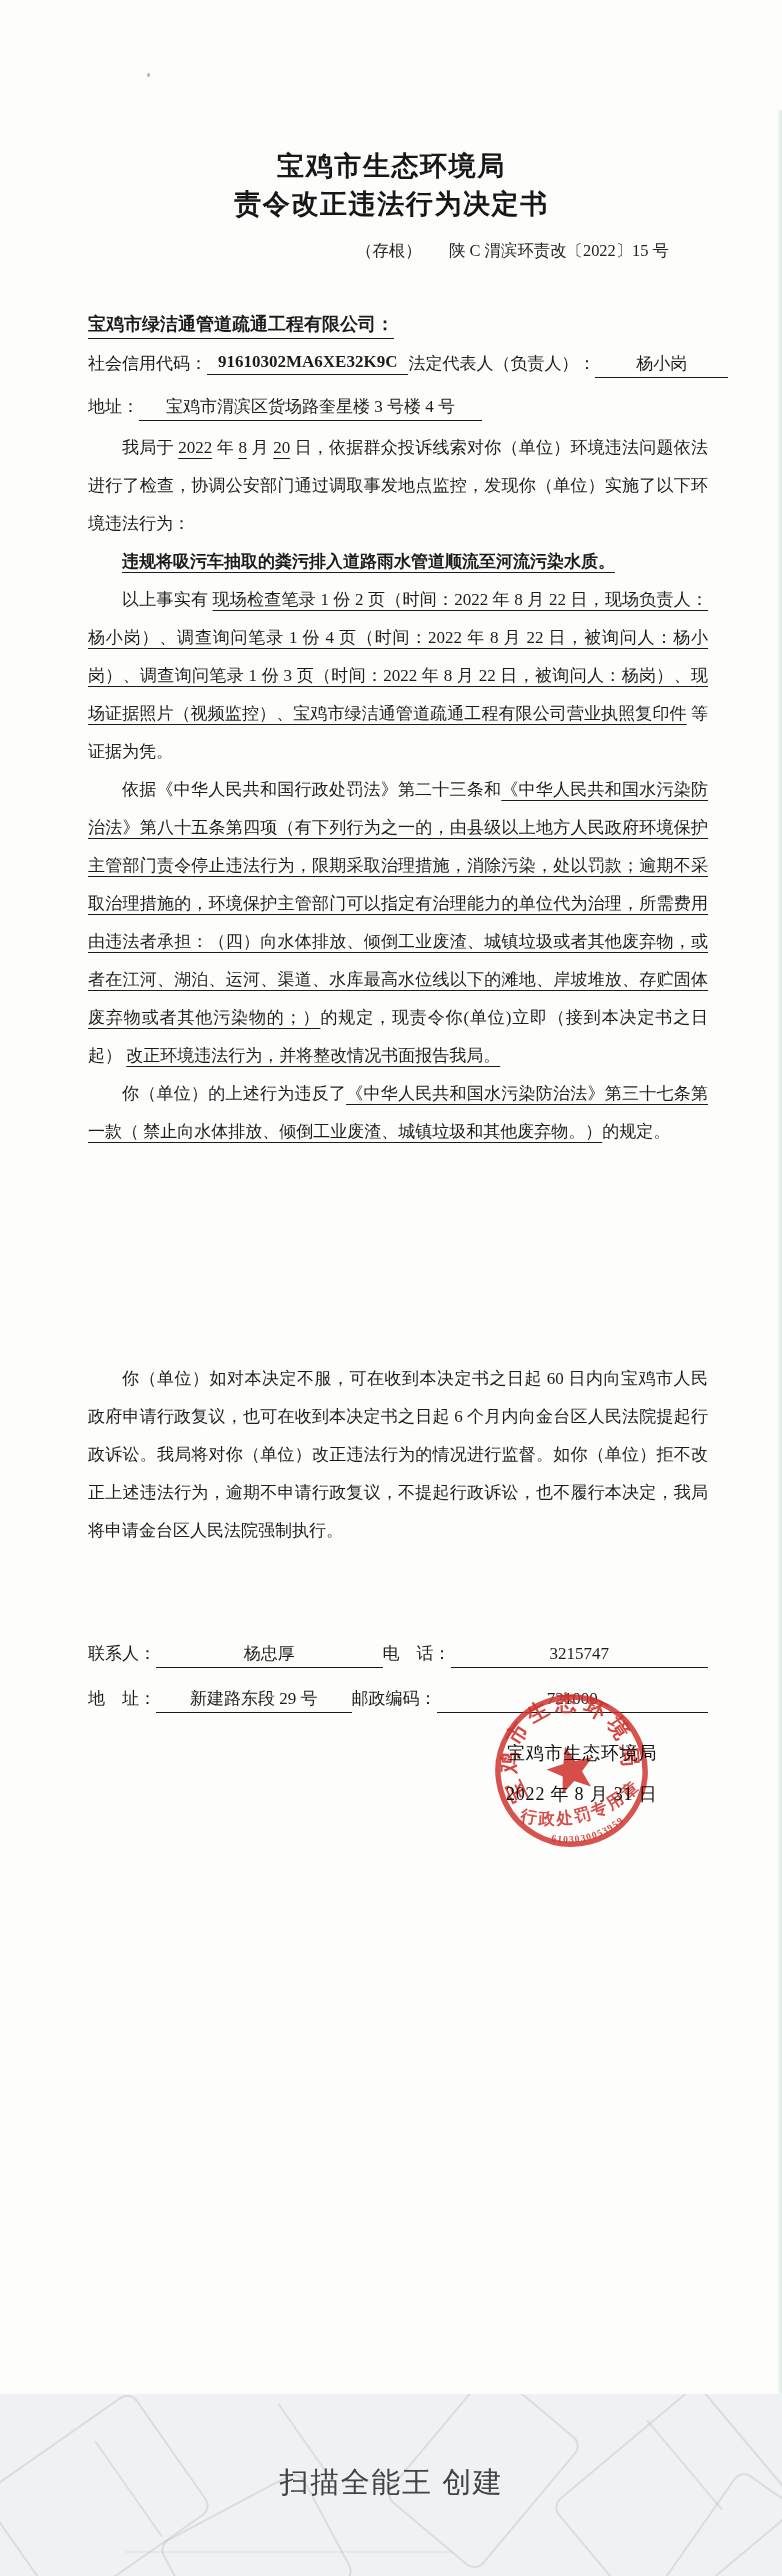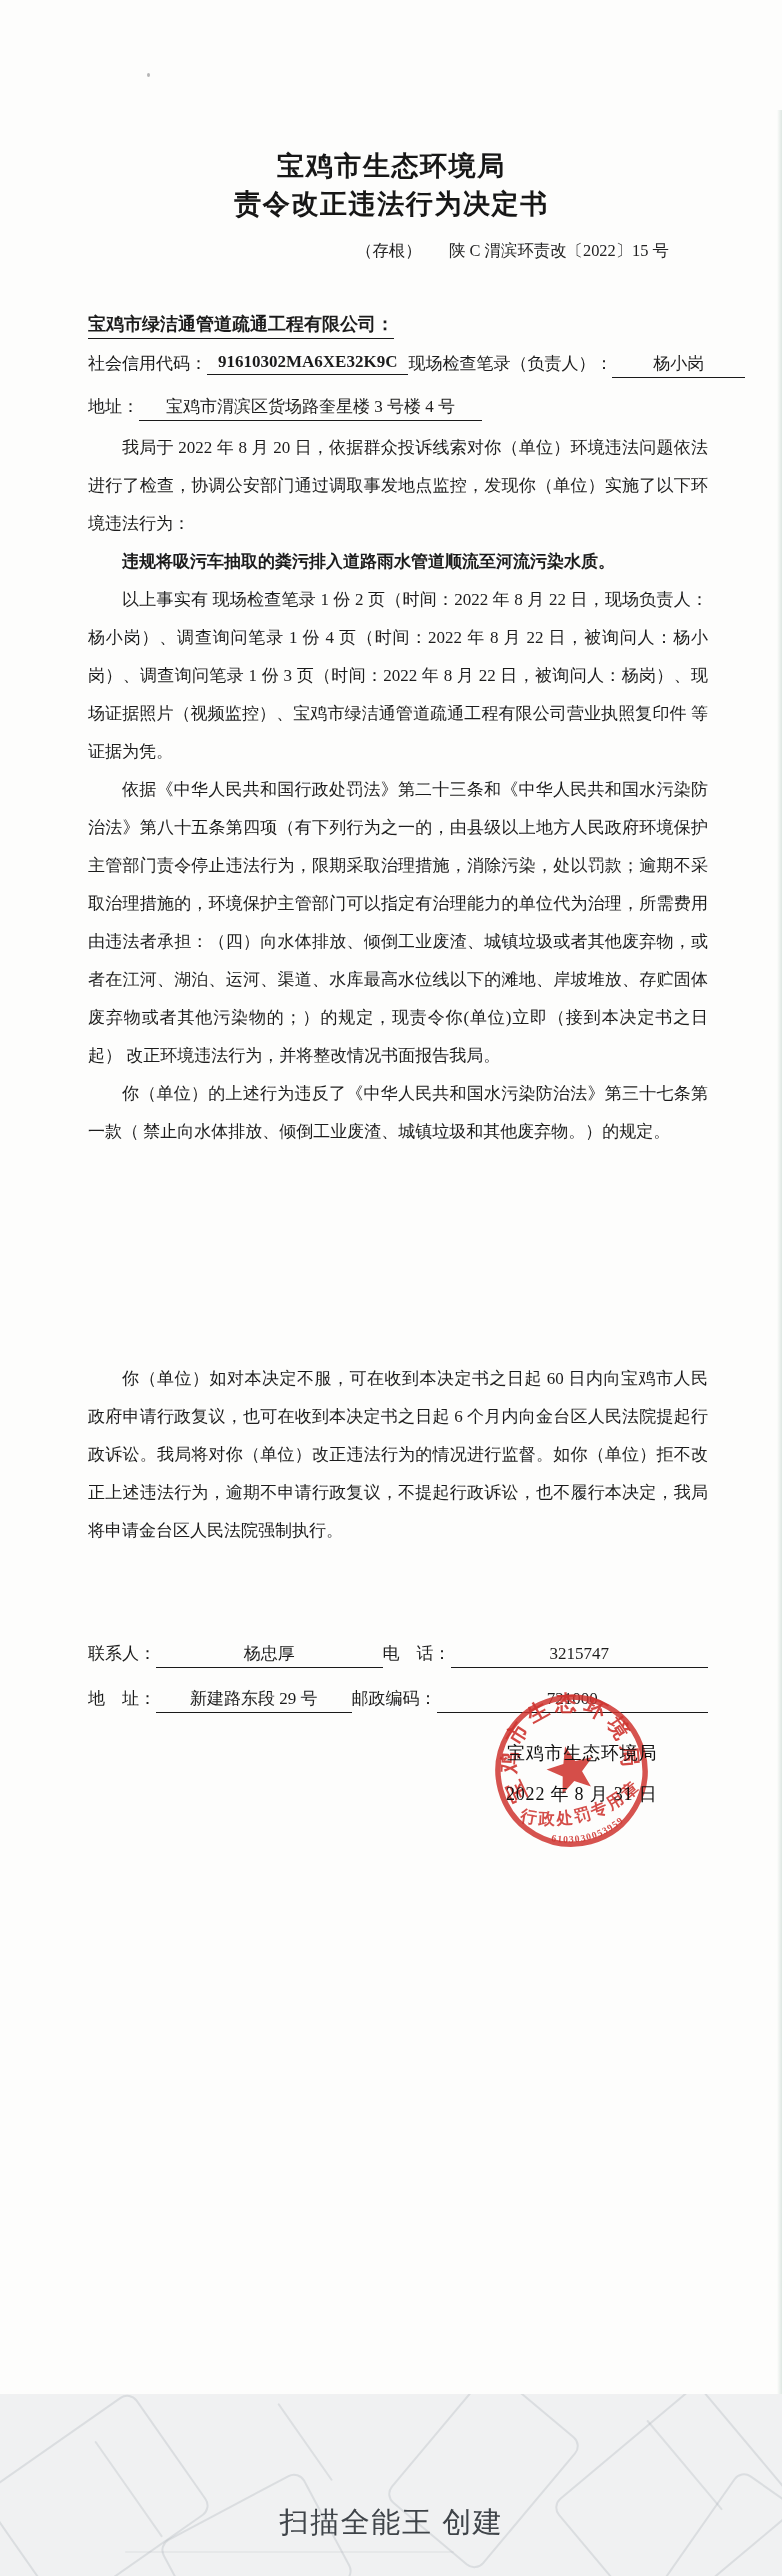--- a/index.html
+++ b/index.html
@@ -22,21 +22,21 @@
   .field-row.credit{top:352px;}
   .field-row.addr{top:395px;}
   .cell{border-bottom:1.6px solid #1a1a1a;text-align:center;padding:0 7.8px 1.6px 7.8px;}
   .cell.code{font-family:"Liberation Serif","DejaVu Serif",serif;font-weight:bold;padding:0 11px 1.6px 11px;}
   .cell.rep{min-width:117px;}
   .cell.addrv{padding:0 27px 1.6px 27px;}
   
   .main-paras{position:absolute;top:429px;left:88px;width:620px;
     font-size:17px;line-height:38px;text-align:justify;}
   .main-paras p,.appeal p{margin:0;text-indent:2em;}
-  .u{text-underline-offset:4.7px;text-decoration-thickness:1.2px;}
+  .u{text-decoration:underline;text-underline-offset:4.7px;text-decoration-thickness:1.2px;}
   .bold-u{font-weight:bold;}
   .appeal{position:absolute;top:1360px;left:88px;width:620px;
     font-size:17px;line-height:38px;text-align:justify;}
   
   .contacts{position:absolute;top:1642px;left:88px;width:620px;font-size:17px;}
   .contact-row{display:flex;align-items:baseline;margin-bottom:19px;line-height:23.5px;}
   .contact-row .lbl{white-space:nowrap;}
   .cell.name{width:211px;}
   .cell.grow{flex:1;font-family:Liberation Serif, serif;}
   .cell.addr2{width:180px;}
@@ -61,21 +61,21 @@
   .p2{left:196px;top:86px;width:117px;height:157px;transform:rotate(62deg);}
   .p3{left:423px;top:-7.8px;width:117px;height:164px;transform:rotate(40deg);border-radius:19px;}
   .p4{left:595px;top:15.7px;width:157px;height:188px;transform:rotate(50deg);}
   .p5{left:689px;top:94px;width:110px;height:141px;transform:rotate(35deg);}
   .line{position:absolute;height:2.3px;background:rgba(168,175,182,0.28);border-radius:1.6px;}
   .l1{left:70px;top:94px;width:117px;transform:rotate(55deg);}
   .l2{left:258px;top:47px;width:94px;transform:rotate(55deg);}
   .l3{left:626px;top:70px;width:117px;transform:rotate(50deg);}
   .l4{left:125px;top:157px;width:329px;transform:rotate(0deg);opacity:.5;}
   .watermark{position:absolute;top:69px;left:0;width:783px;text-align:center;
-    font-size:29px;color:#3f4449;letter-spacing:1.6px;margin-top:40px;}
+    font-size:29px;color:#3f4449;letter-spacing:1.6px;}
 </style>
 </head>
 <body>
 
 <div class="page">
 
   <div class="dust"></div>
 
   <div class="title-block">
     <div>宝鸡市生态环境局</div>
@@ -85,21 +85,21 @@
   <div class="stub-line">
     <span>（存根）</span>
     <span>陕 C 渭滨环责改〔2022〕15 号</span>
   </div>
 
   <div class="recipient">宝鸡市绿洁通管道疏通工程有限公司：</div>
 
   <div class="field-row credit">
     <span class="lbl">社会信用代码：</span>
     <span class="cell code">91610302MA6XE32K9C</span>
-    <span class="lbl">现场检查笔录（负责人）：</span>
+    <span class="lbl">法定代表人（负责人）：</span>
     <span class="cell rep">杨小岗</span>
   </div>
   <div class="field-row addr">
     <span class="lbl">地址：</span>
     <span class="cell addrv">宝鸡市渭滨区货场路奎星楼 3 号楼 4 号</span>
   </div>
 
   <div class="main-paras">
     <p><span>我局于 </span><span class="u">2022</span><span> 年 </span><span class="u">8</span><span> 月 </span><span class="u">20</span><span> 日，依据群众投诉线索对你（单位）环境违法问题依法进行了检查，协调公安部门通过调取事发地点监控，发现你（单位）实施了以下环境违法行为：</span></p>
     <p><span class="u bold-u">违规将吸污车抽取的粪污排入道路雨水管道顺流至河流污染水质。</span></p>

